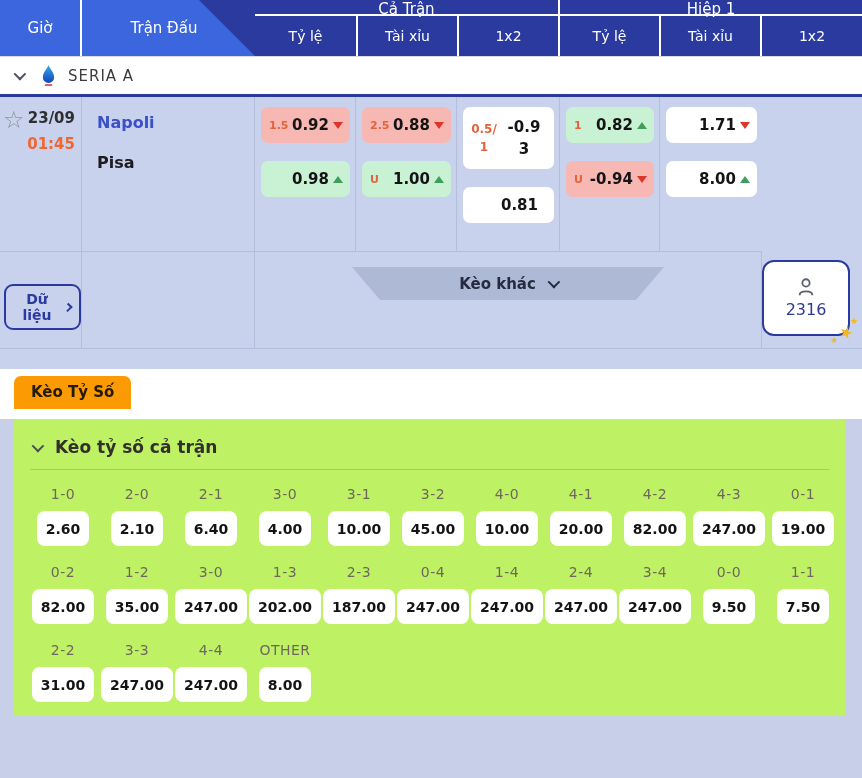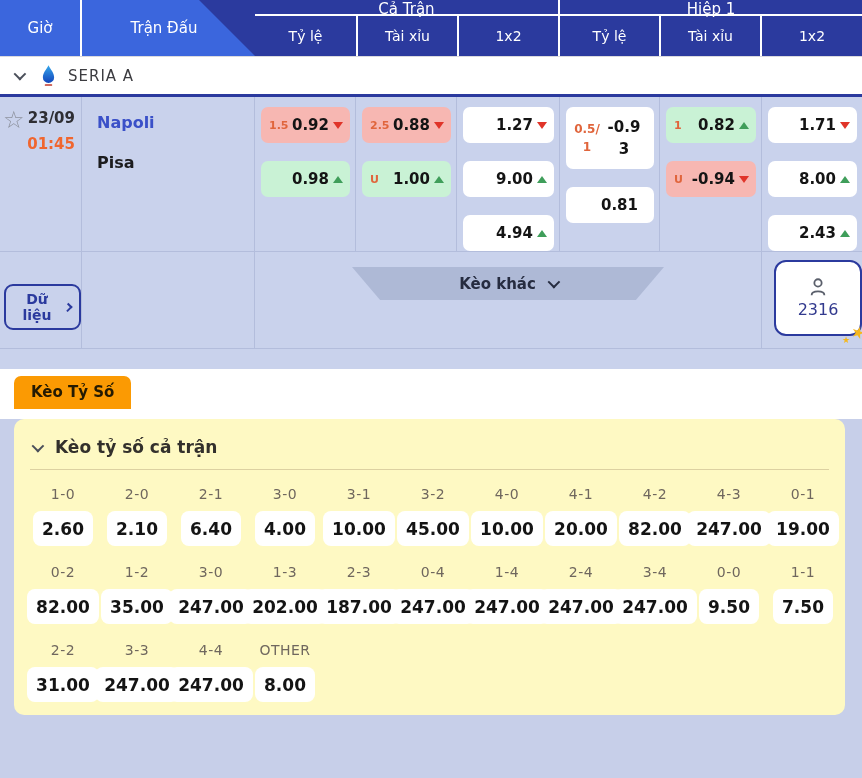--- a/index.html
+++ b/index.html
@@ -68,44 +68,44 @@
      font-size: 14px; padding: 5px 8px; cursor: pointer; font-family: inherit; }
   .chev-right { display: inline-block; width: 7px; height: 7px; border-right: 2px solid #2b3a9e;
      border-top: 2px solid #2b3a9e; transform: rotate(45deg); }
   .more-cell { display: flex; justify-content: center; align-items: flex-start; padding-top: 15px; }
   .trapezoid { width: 312px; height: 33px; background: #aeb9d6;
      clip-path: polygon(0 0, 100% 0, 91% 100%, 9% 100%);
      display: flex; align-items: center; justify-content: center; gap: 12px;
      border: none; cursor: pointer; font-family: inherit; }
   .trapezoid span.txt { font-size: 15px; font-weight: 700; color: #262c40; }
   .chev-dark { border-color: #262c40; }
-  .viewers-cell { display: flex; justify-content: flex-end; padding-top: 8px; }
+  .viewers-cell { display: flex; justify-content: flex-start; padding-top: 8px; }
   .viewers { position: relative; width: 88px; height: 76px; background: #fff; border: 2px solid #2b3a9e;
      border-radius: 12px; display: flex; flex-direction: column; align-items: center; justify-content: center;
      gap: 3px; cursor: pointer; font-family: inherit; }
   .viewers-num { font-size: 16px; color: #323a8e; }
   .spark { position: absolute; color: #f5b71e; pointer-events: none; }
   .spark.s1 { right: -5px; bottom: -8px; font-size: 16px; transform: rotate(18deg); }
   .spark.s2 { right: 10px; bottom: -11px; font-size: 9px; }
   .spark.s3 { right: -10px; bottom: 8px; font-size: 9px; }
 
   
   .tab-band { height: 50px; background: #fff; padding: 7px 0 0 14px; }
   .score-tab { display: inline-block; background: #fb9a03; color: #241a02; font-weight: 700;
      font-size: 15px; padding: 7px 17px 8px; border: none; border-radius: 7px 7px 0 0;
      cursor: pointer; font-family: inherit; }
-  .panel { width: 831px; height: 296px; margin-left: 14px; background: #fef9c3; border-radius: 10px; overflow: hidden; }
+  .panel { width: 831px; height: 296px; margin-left: 14px; background: #bef264; border-radius: 0; overflow: hidden; }
   .panel-head { display: flex; align-items: center; gap: 14px; padding: 18px 16px 0 18px; }
   .panel-title { font-size: 17px; font-weight: 600; color: #33302c; }
   .panel-divider { height: 1px; background: rgba(120, 90, 60, 0.25); margin: 12px 16px 0 16px; }
   .score-grid { display: flex; flex-wrap: wrap; padding: 8px 0 0 12px; width: 828px; }
   .score-cell { width: 74px; display: flex; flex-direction: column; align-items: center; margin-bottom: 10px; }
   .score-label { font-size: 14px; color: #6f675e; margin: 8px 0 9px; letter-spacing: 0.5px; }
   .score-btn { min-width: 46px; padding: 0 9px; height: 35px; background: #fff; border: none;
-     border-radius: 8px; font-size: 17px; font-weight: 700; color: #141414; cursor: pointer; font-family: inherit; }
+     border-radius: 8px; font-size: 14px; font-weight: 700; color: #141414; cursor: pointer; font-family: inherit; }
 </style>
 </head>
 <body>
 
 <div>
 
   <div class="hdr">
     <div class="hdr-left">
       <div class="h-time">Giờ</div>
       <div class="h-match">Trận Đấu</div>
@@ -175,34 +175,20 @@
           <span class="odds-val">0.88</span>
           <span class="tri down"></span>
         </button>
         <button class="obtn green">
           <span class="line-lbl">U</span>
           <span class="odds-val">1.00</span>
           <span class="tri up"></span>
         </button>
       </div>
 
-      <div class="mcell odds-col">
-        <button class="obtn white">
-          <span class="odds-val">1.27</span>
-          <span class="tri down"></span>
-        </button>
-        <button class="obtn white">
-          <span class="odds-val">9.00</span>
-          <span class="tri up"></span>
-        </button>
-        <button class="obtn white">
-          <span class="odds-val">4.94</span>
-          <span class="tri up"></span>
-        </button>
-      </div>
 
       <div class="mcell odds-col">
         <button class="obtn white tall">
           <span class="hcp-wrap">0.5/1</span>
           <span class="oddswrap">-0.93</span>
         </button>
         <button class="obtn white no-tri">
           <span class="odds-val">0.81</span>
         </button>
       </div>
@@ -220,24 +206,20 @@
         </button>
       </div>
 
       <div class="mcell odds-col last">
         <button class="obtn white">
           <span class="odds-val">1.71</span>
           <span class="tri down"></span>
         </button>
         <button class="obtn white">
           <span class="odds-val">8.00</span>
-          <span class="tri up"></span>
-        </button>
-        <button class="obtn white">
-          <span class="odds-val">2.43</span>
           <span class="tri up"></span>
         </button>
       </div>
     </div>
 
     <div class="action-row">
       <div class="mcell data-cell">
         <button class="data-btn">
           <span>Dữ liệu</span>
           <span class="chev-right"></span>

